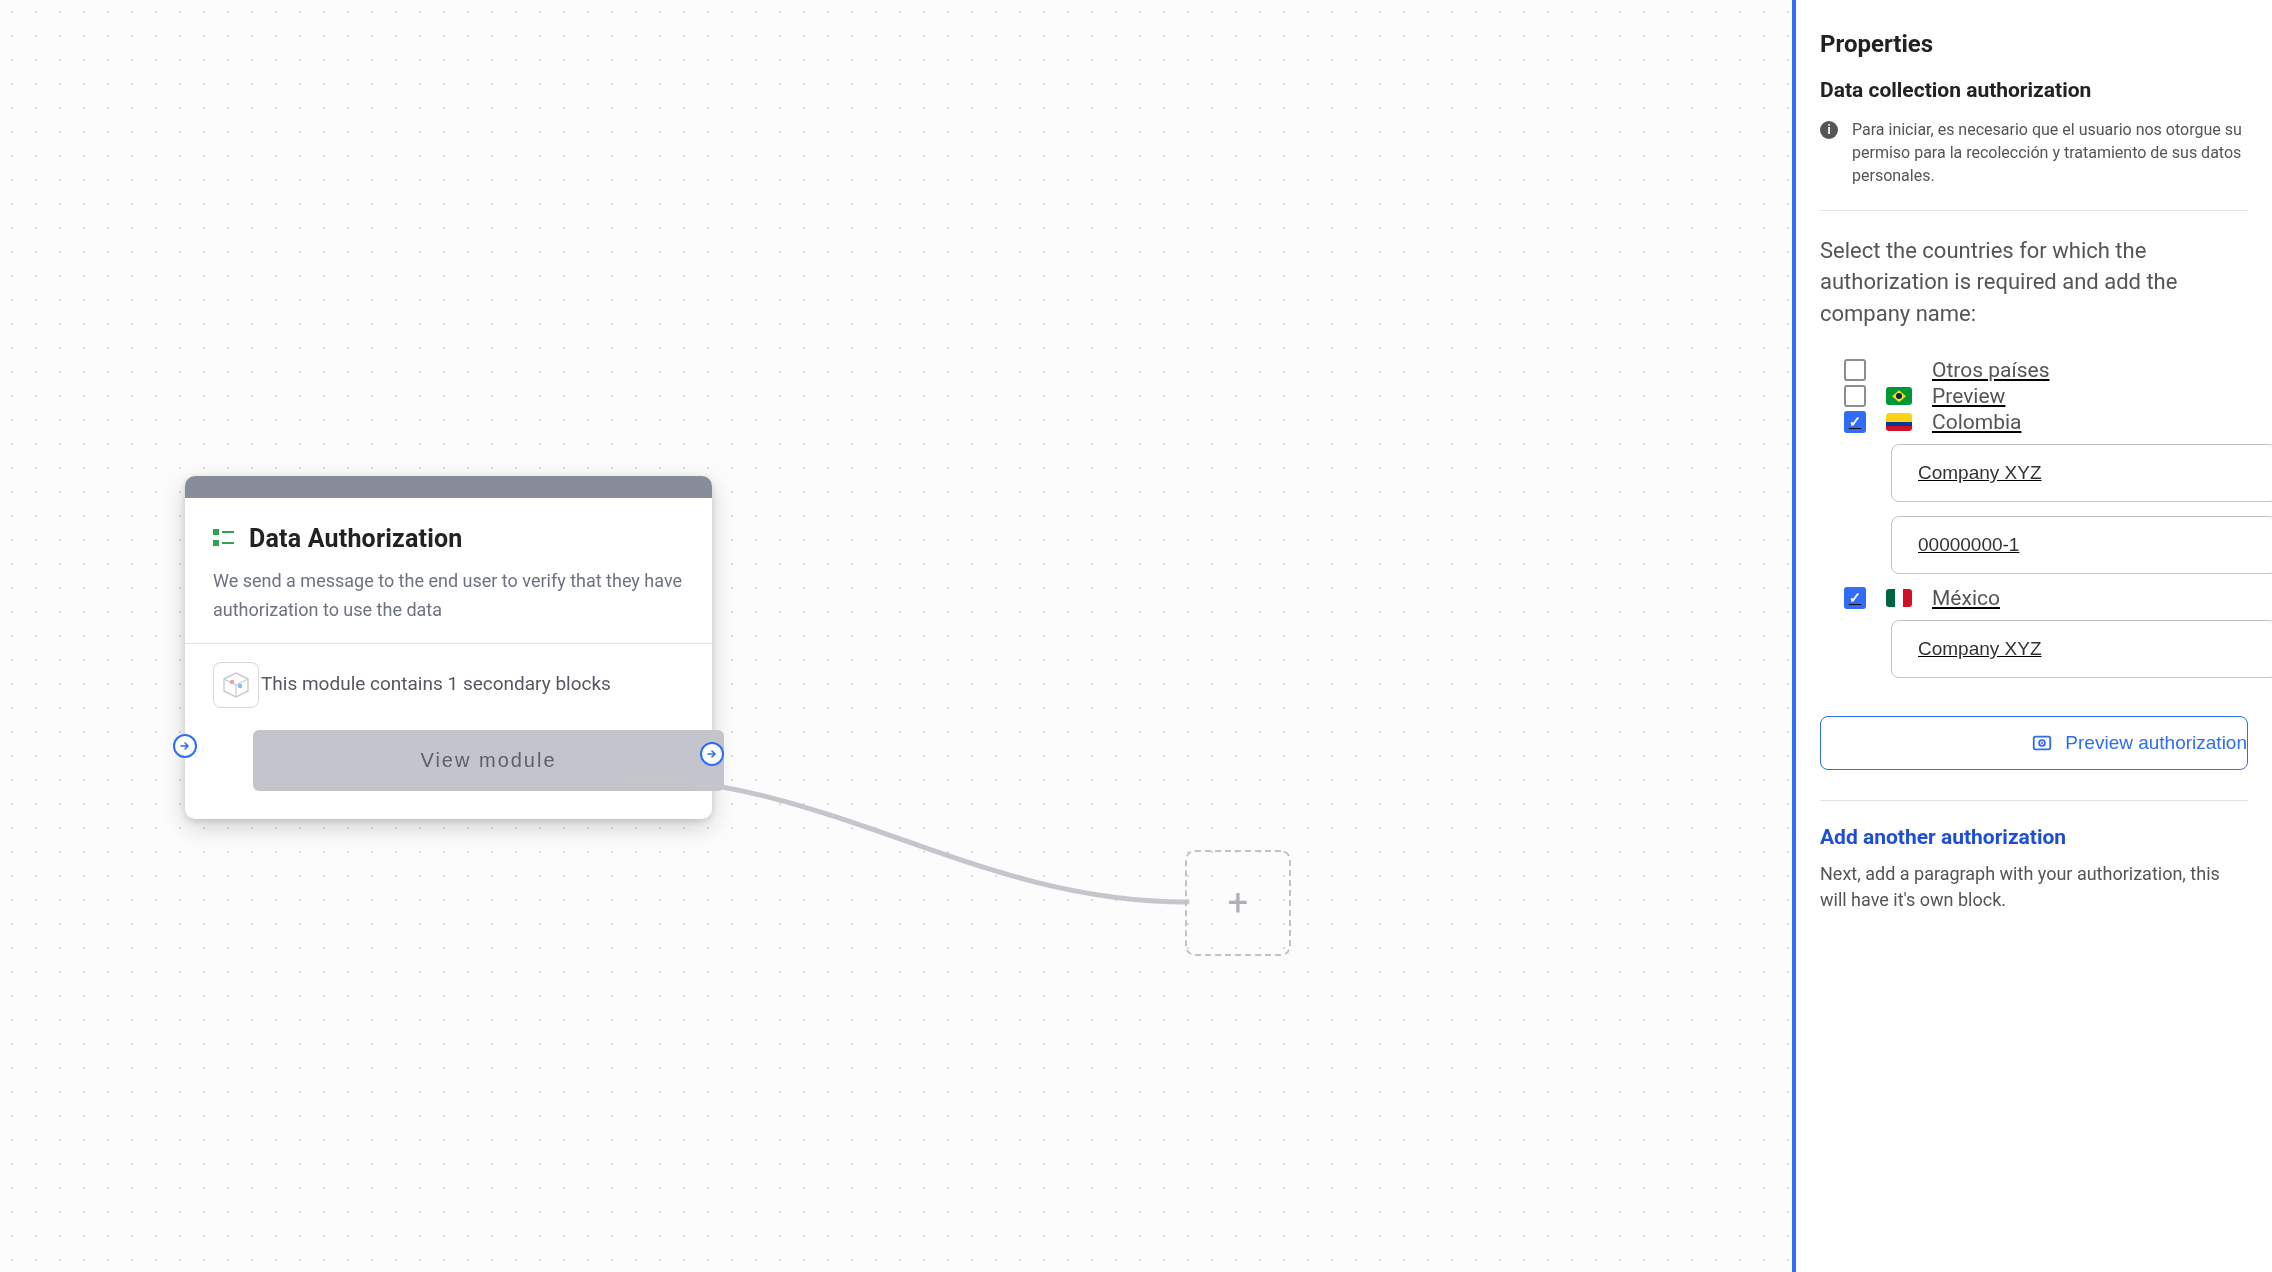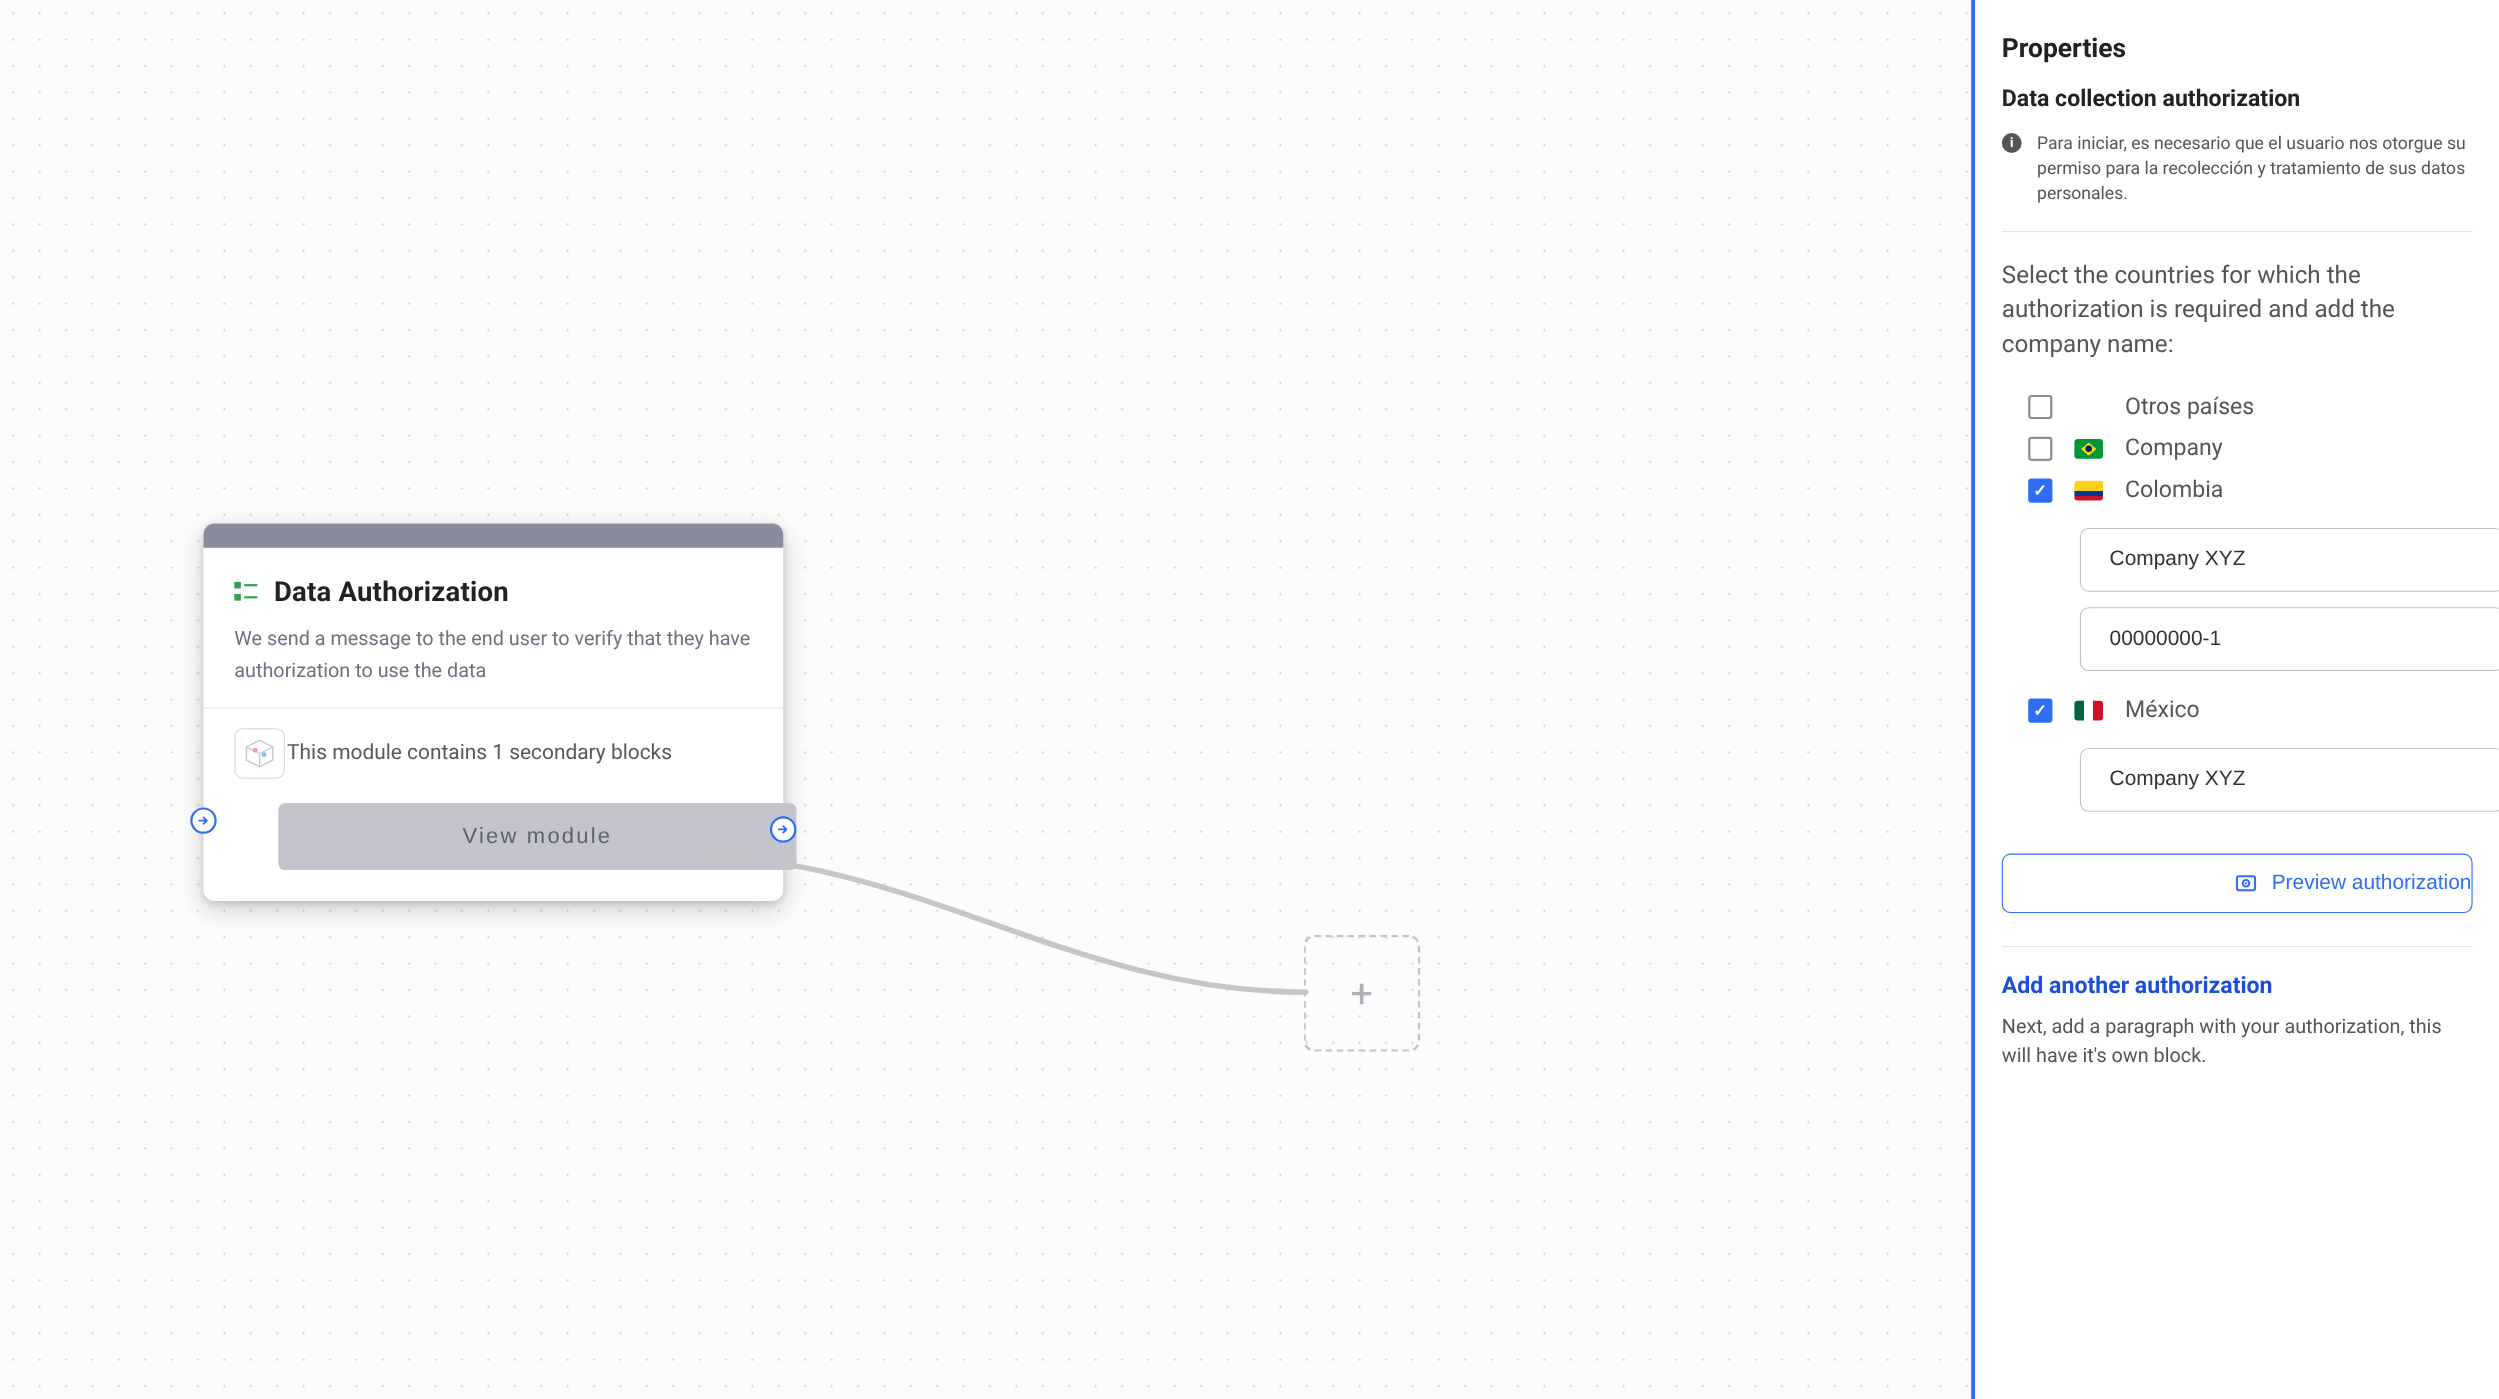--- a/index.html
+++ b/index.html
@@ -113,21 +113,21 @@
     background:#555; color:#fff; font-size:12px; font-weight:700;
     display:flex; align-items:center; justify-content:center;
     flex:0 0 18px;
     margin-top:3px;
   }
   .info-text { font-size: 16px; color:#555; line-height:1.45; }
   .sidebar hr { border:none; border-top:1px solid #e3e3e3; margin: 0 0 24px 0; }
 
   .instruction { font-size: 22px; color:#555; line-height:1.45; margin-bottom: 28px; }
 
-  .country-list { display:flex; flex-direction:column; gap:14px; padding-left: 24px; }
+  .country-list { display:flex; flex-direction:column; gap:2px; padding-left: 24px; text-decoration: underline; }
   .country-row { display:flex; align-items:center; gap:20px; }
   .checkbox {
     width: 22px; height: 22px;
     border: 2.5px solid #8a8d93;
     border-radius: 3px;
     display:flex; align-items:center; justify-content:center;
     cursor:pointer;
     flex: 0 0 22px;
   }
   .checkbox.checked { background:#2f6df6; border-color:#2f6df6; }
@@ -242,21 +242,21 @@
 
     <div class="country-row">
       <span class="checkbox"></span>
       <span class="flag-placeholder"></span>
       <span class="country-label">Otros países</span>
     </div>
 
     <div class="country-row">
       <span class="checkbox"></span>
       <span class="flag br"></span>
-      <span class="country-label">Company</span>
+      <span class="country-label">Preview</span>
     </div>
 
     <div class="country-row">
       <span class="checkbox checked"></span>
       <span class="flag co"></span>
       <span class="country-label">Colombia</span>
     </div>
     <div class="country-fields">
       <input class="text-input" value="Company XYZ" style="">
       <input class="text-input" value="00000000-1" style="">

